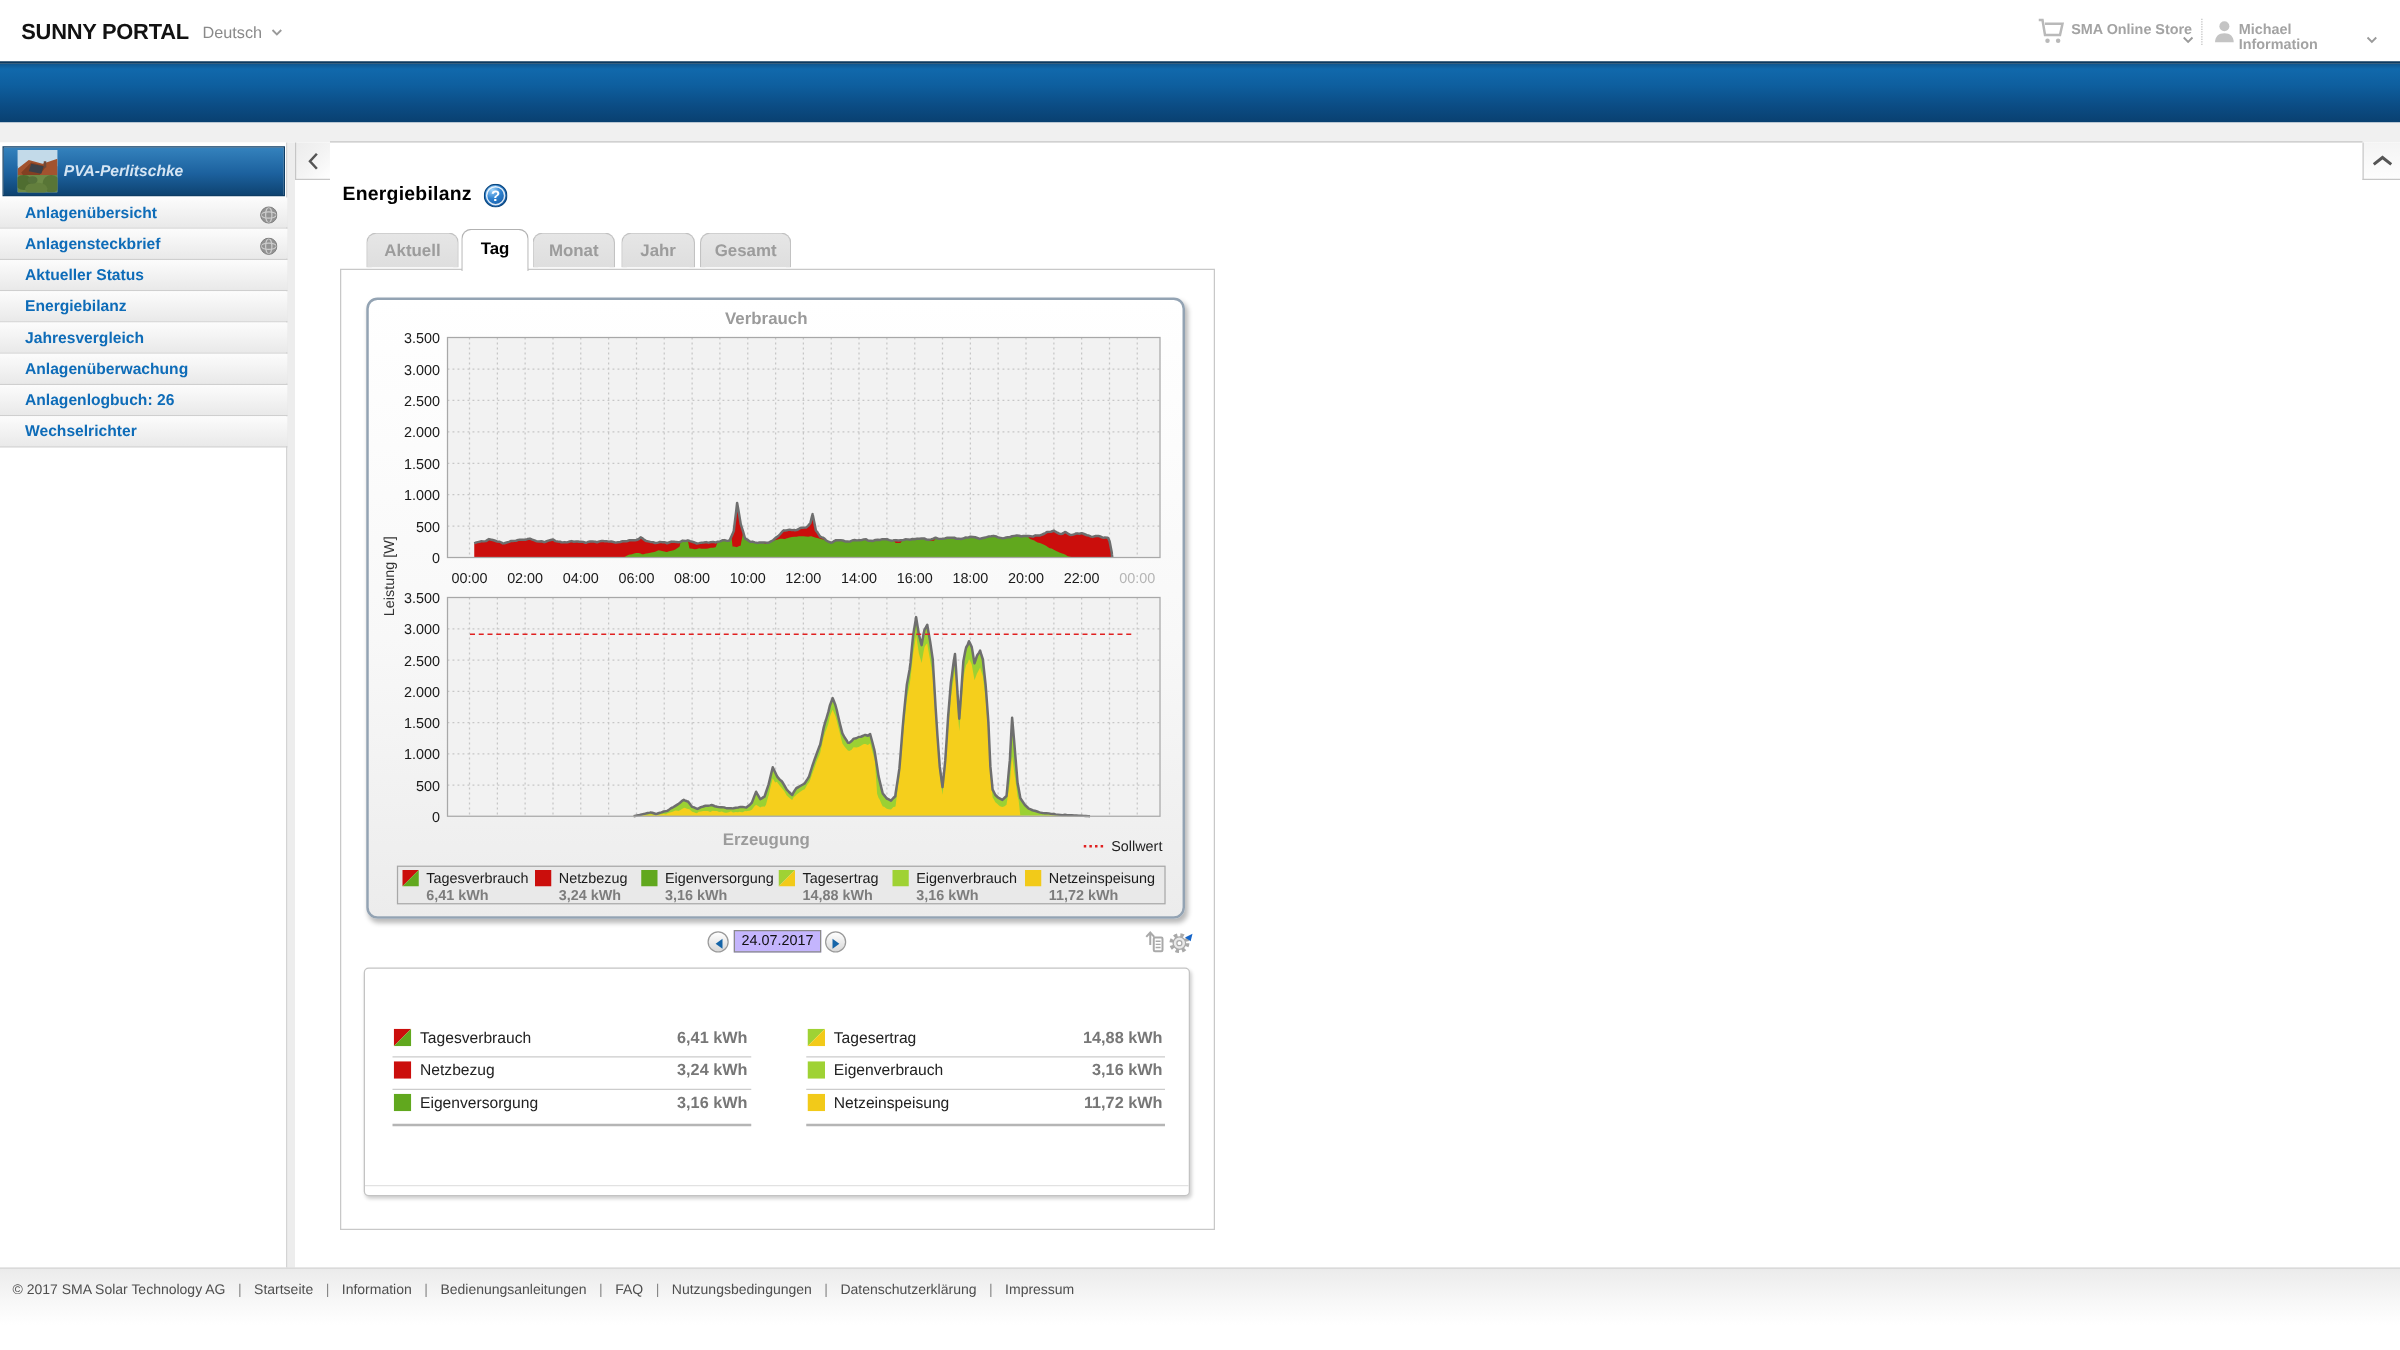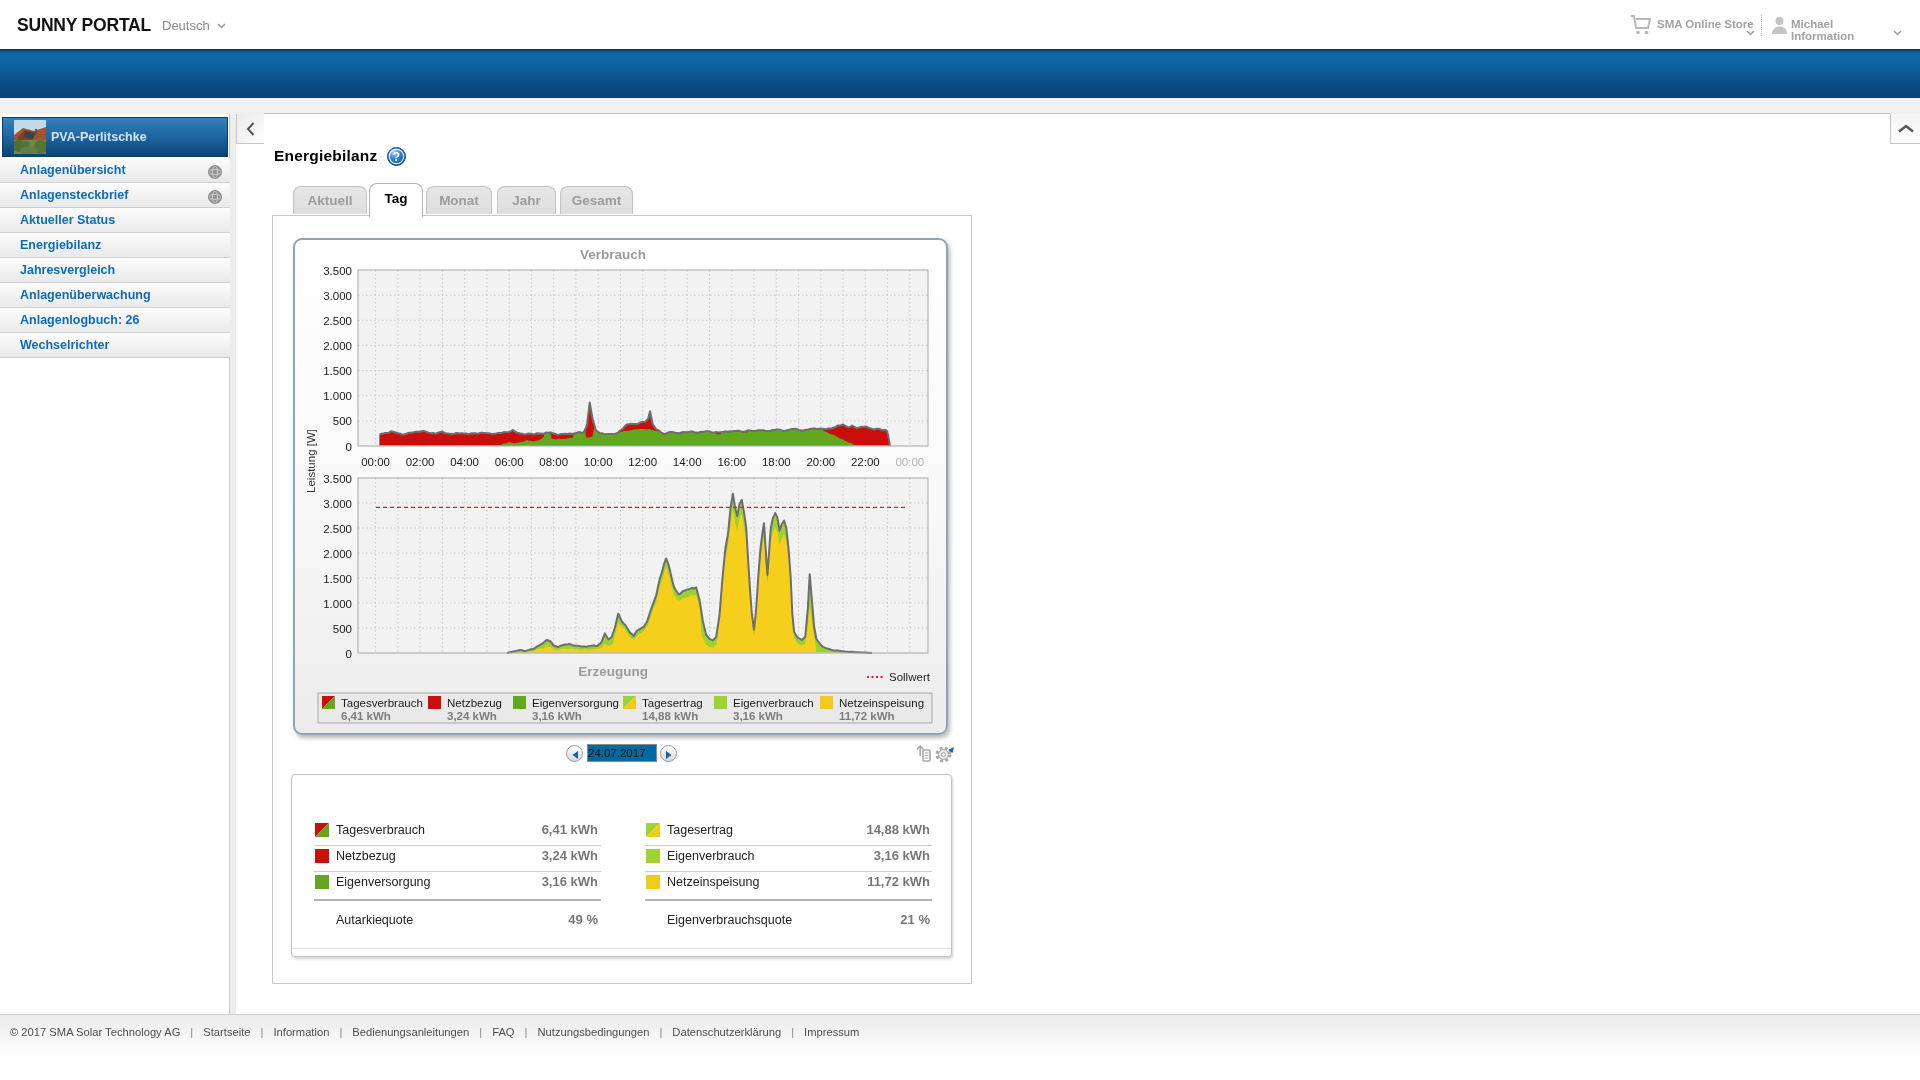--- a/index.html
+++ b/index.html
@@ -19,21 +19,21 @@
 #sidebar { left:0; top:114px; width:230px; height:900px; background:#fff; border-right:1px solid #c6c6c6; }
 #gapcol { left:230px; top:114px; width:6px; height:900px; background:#ededed; }
 #page { left:236px; top:114px; width:1684px; height:900px; background:#fff; }
 #pagetop { left:264px; top:113px; width:1626px; height:1px; background:#c6c6c6; }
 #btnL { left:236px; top:114px; width:28px; height:30px; background:linear-gradient(135deg,#ececec 0%,#f4f4f4 55%,#ffffff 100%); border-bottom:1px solid #c6c6c6; border-left:1px solid #c6c6c6; text-align:center; }
 #btnR { left:1890px; top:114px; width:30px; height:30px; background:linear-gradient(180deg,#f4f4f4,#fdfdfd); border-bottom:1px solid #c6c6c6; border-left:1px solid #c6c6c6; text-align:center; }
 
 
 #sb-head { left:2px; top:117px; width:226px; height:40px; background:linear-gradient(180deg,#3482bd 0%,#1c619e 55%,#0e4371 100%); border:1px solid #0d3c64; color:#d5e5f3; font-weight:bold; font-size:12.5px; line-height:38px; }
 #sb-head img, #sb-head .ph { position:absolute; left:11px; top:2px; }
-#sb-head .nm { position:absolute; left:48px; }
+#sb-head .nm { position:absolute; left:48px;font-style:italic; }
 #menu { left:0; top:158px; width:230px; }
 .mi { position:relative; height:25px; border-bottom:1px solid #cfcfcf; background:linear-gradient(180deg,#fcfcfc,#e9e9e9); color:#0e6cb8; font-weight:bold; font-size:12.5px; line-height:25px; padding-left:20px; }
 .globe { position:absolute; right:8px; top:5px; }
 #konfig { left:0; top:365px; width:230px; height:41px; background:linear-gradient(180deg,#3181bd 0%,#1d629f 50%,#0b4577 100%); color:#d5e5f3; font-weight:bold; font-size:13.5px; line-height:41px; }
 #konfig .gear { position:absolute; left:14px; top:5px; }
 #konfig .txt { position:absolute; left:50px; }
 #konfig .arr { position:absolute; right:12px; top:0; line-height:39px; color:#cfe0ee; font-size:15px; font-weight:bold; }
 
 
 #title { left:274px; top:147px; font-size:15.5px; font-weight:bold; color:#000; letter-spacing:0.2px; }
@@ -44,21 +44,21 @@
 #tab-act { top:183px; height:34px; background:#fff; border:1px solid #b2b2b2; border-bottom:none; color:#000; z-index:5; line-height:30px; }
 
 
 #panel { left:272px; top:215px; width:700px; height:769px; background:#fff; border:1px solid #c8c8c8; z-index:1; }
 #chartbox { left:293px; top:238px; width:655px; height:497px; border:2px solid #93a3b3; border-radius:9px; background:linear-gradient(180deg,#ffffff 0%,#f8f8f8 55%,#ececec 100%); box-shadow:2px 3px 4px rgba(0,0,0,0.28); z-index:2; }
 #chartsvg { left:293px; top:238px; z-index:3; }
 
 
 .navbtn { position:absolute; top:745px; width:17px; height:17px; border:1px solid #9a9a9a; border-radius:9px; background:linear-gradient(180deg,#ffffff,#d8d8d8); z-index:4; }
 .navbtn svg { position:absolute; left:4px; top:3.5px; }
-#datebox { left:587px; top:744px; width:70px; height:18px; border:1px solid #8a8a8a; background:#0369a1; font-size:11.5px; color:#111; text-align:left; line-height:17px; z-index:4; }
+#datebox { left:587px; top:744px; width:70px; height:18px; border:1px solid #8a8a8a; background:#c4b5fd; font-size:11.5px; color:#111; text-align:center; line-height:17px; z-index:4; }
 #ico1 { left:912px; top:744px; z-index:4; }
 #ico2 { left:934px; top:744px; z-index:4; }
 
 
 #bilanz { left:291px; top:774px; width:661px; height:183px; border:1px solid #c3c3c3; border-radius:4px; background:#fff; box-shadow:1px 2px 3px rgba(0,0,0,0.18); z-index:2; }
 #bilanz .bhead { height:26px; background:linear-gradient(180deg,#fafafa,#e8e8e8); border-bottom:1px solid #d5d5d5; border-radius:4px 4px 0 0; font-size:13px; font-weight:bold; color:#3a3a3a; line-height:26px; padding-left:14px; }
 #bilanz .tri { display:inline-block; width:0; height:0; border-left:4.5px solid transparent; border-right:4.5px solid transparent; border-top:6px solid #4a4a4a; margin-right:7px; }
 .brow { position:absolute; width:100%; height:24px; }
 .bsw { position:absolute; top:2px; }
 .blbl { position:absolute; top:2px; font-size:12.5px; color:#222; }
@@ -306,21 +306,15 @@
         <span class="bval" style="left:150px;width:156px">3,16 kWh</span>
 <span class="bsw" style="left:354px"><svg width="14" height="14" viewBox="0 0 13 13">
             <rect x="0" y="0" width="13" height="13" fill="#f2ca19"></rect>
           </svg></span>
         <span class="blbl" style="left:375px">Netzeinspeisung</span>
         <span class="bval" style="left:480px;width:158px">11,72 kWh</span>
 </div>
     <div class="bsep2" style="top:124px;left:22px"></div>
       <div class="bsep2" style="top:124px;left:353px"></div>
     <div style="position:absolute;top:173px;left:0;width:659px;height:1px;background:#e2e2e2"></div>
-    <div class="brow" style="top:136px">
-        <span class="blbl" style="left:44px">Autarkiequote</span>
-        <span class="bval" style="left:150px;width:156px">49 %</span>
-    <span class="blbl" style="left:375px">Eigenverbrauchsquote</span>
-        <span class="bval" style="left:480px;width:158px">21 %</span>
-      </div>
   </div>
 
   <div id="footer" class="abs"><span class="fc">© 2017 SMA Solar Technology AG</span><span class="fsep">|</span><span class="fl">Startseite</span><span class="fsep">|</span><span class="fl">Information</span><span class="fsep">|</span><span class="fl">Bedienungsanleitungen</span><span class="fsep">|</span><span class="fl">FAQ</span><span class="fsep">|</span><span class="fl">Nutzungsbedingungen</span><span class="fsep">|</span><span class="fl">Datenschutzerklärung</span><span class="fsep">|</span><span class="fl">Impressum</span></div>
 </div>
 </body></html>

